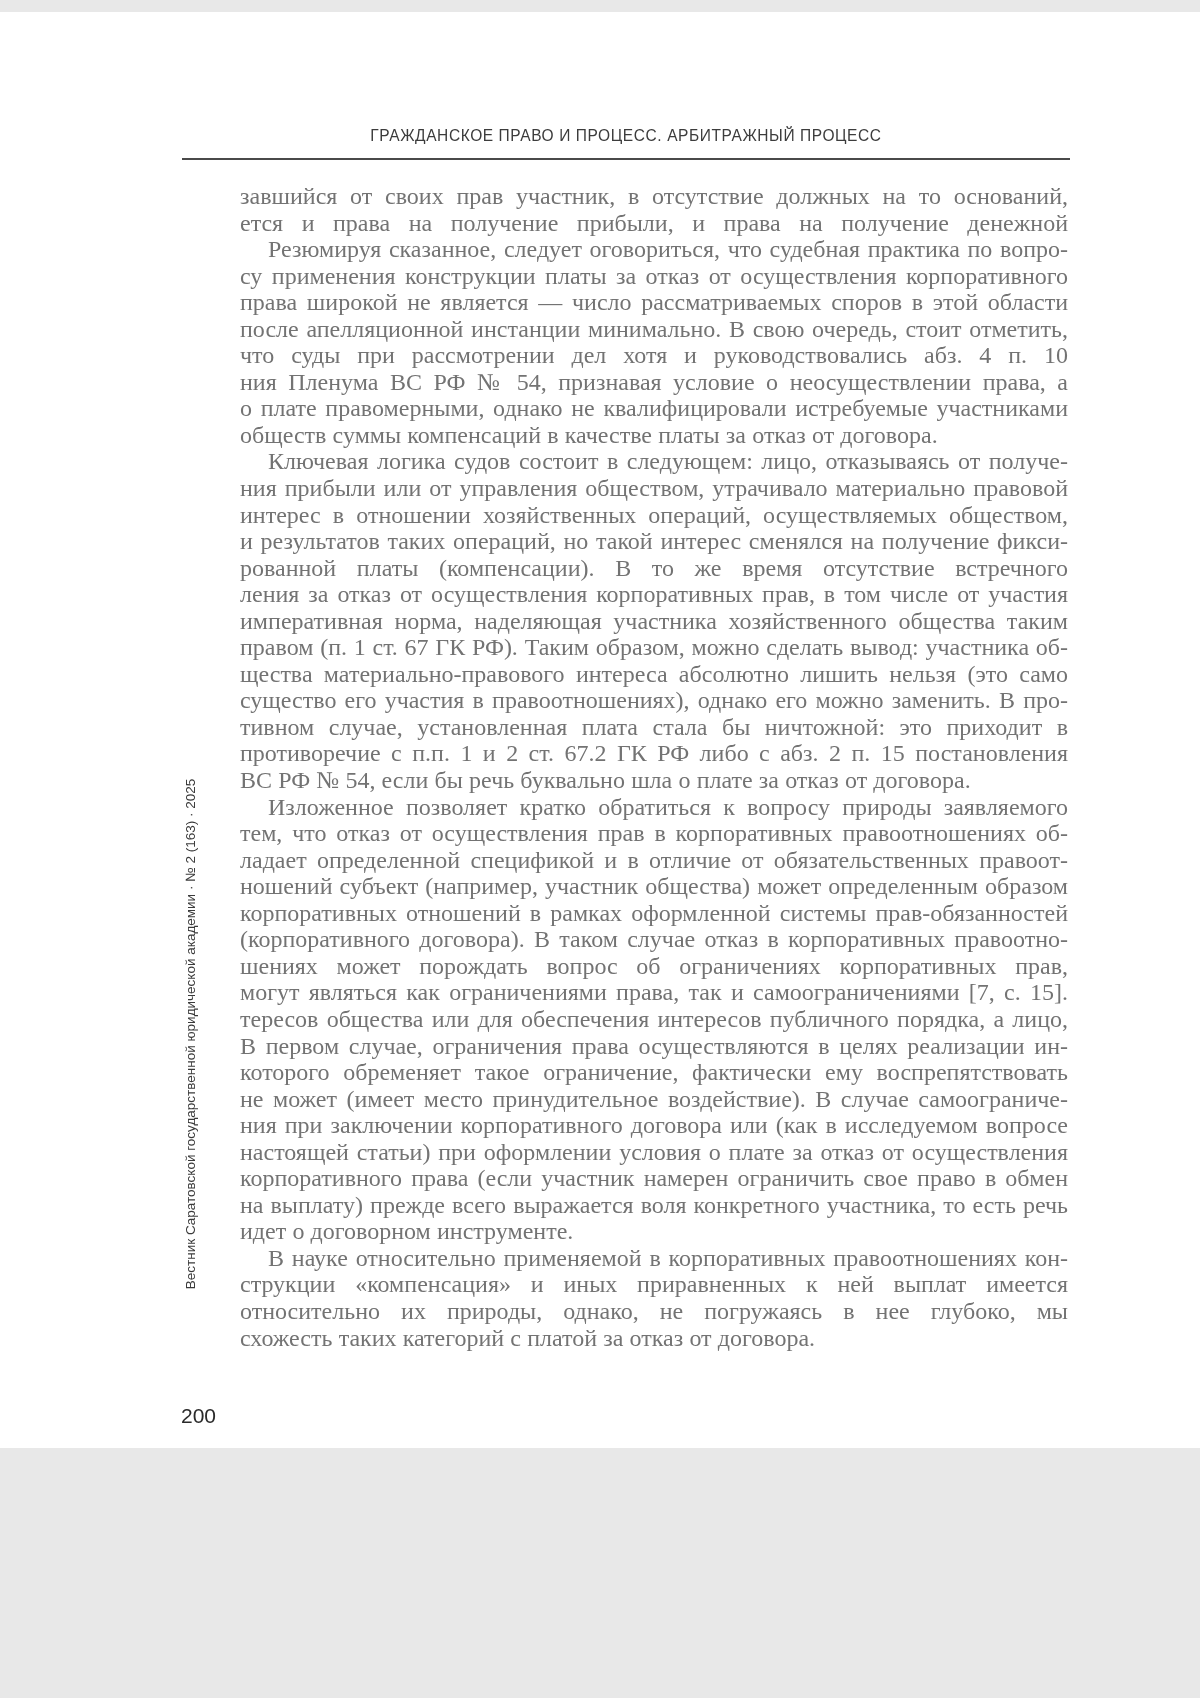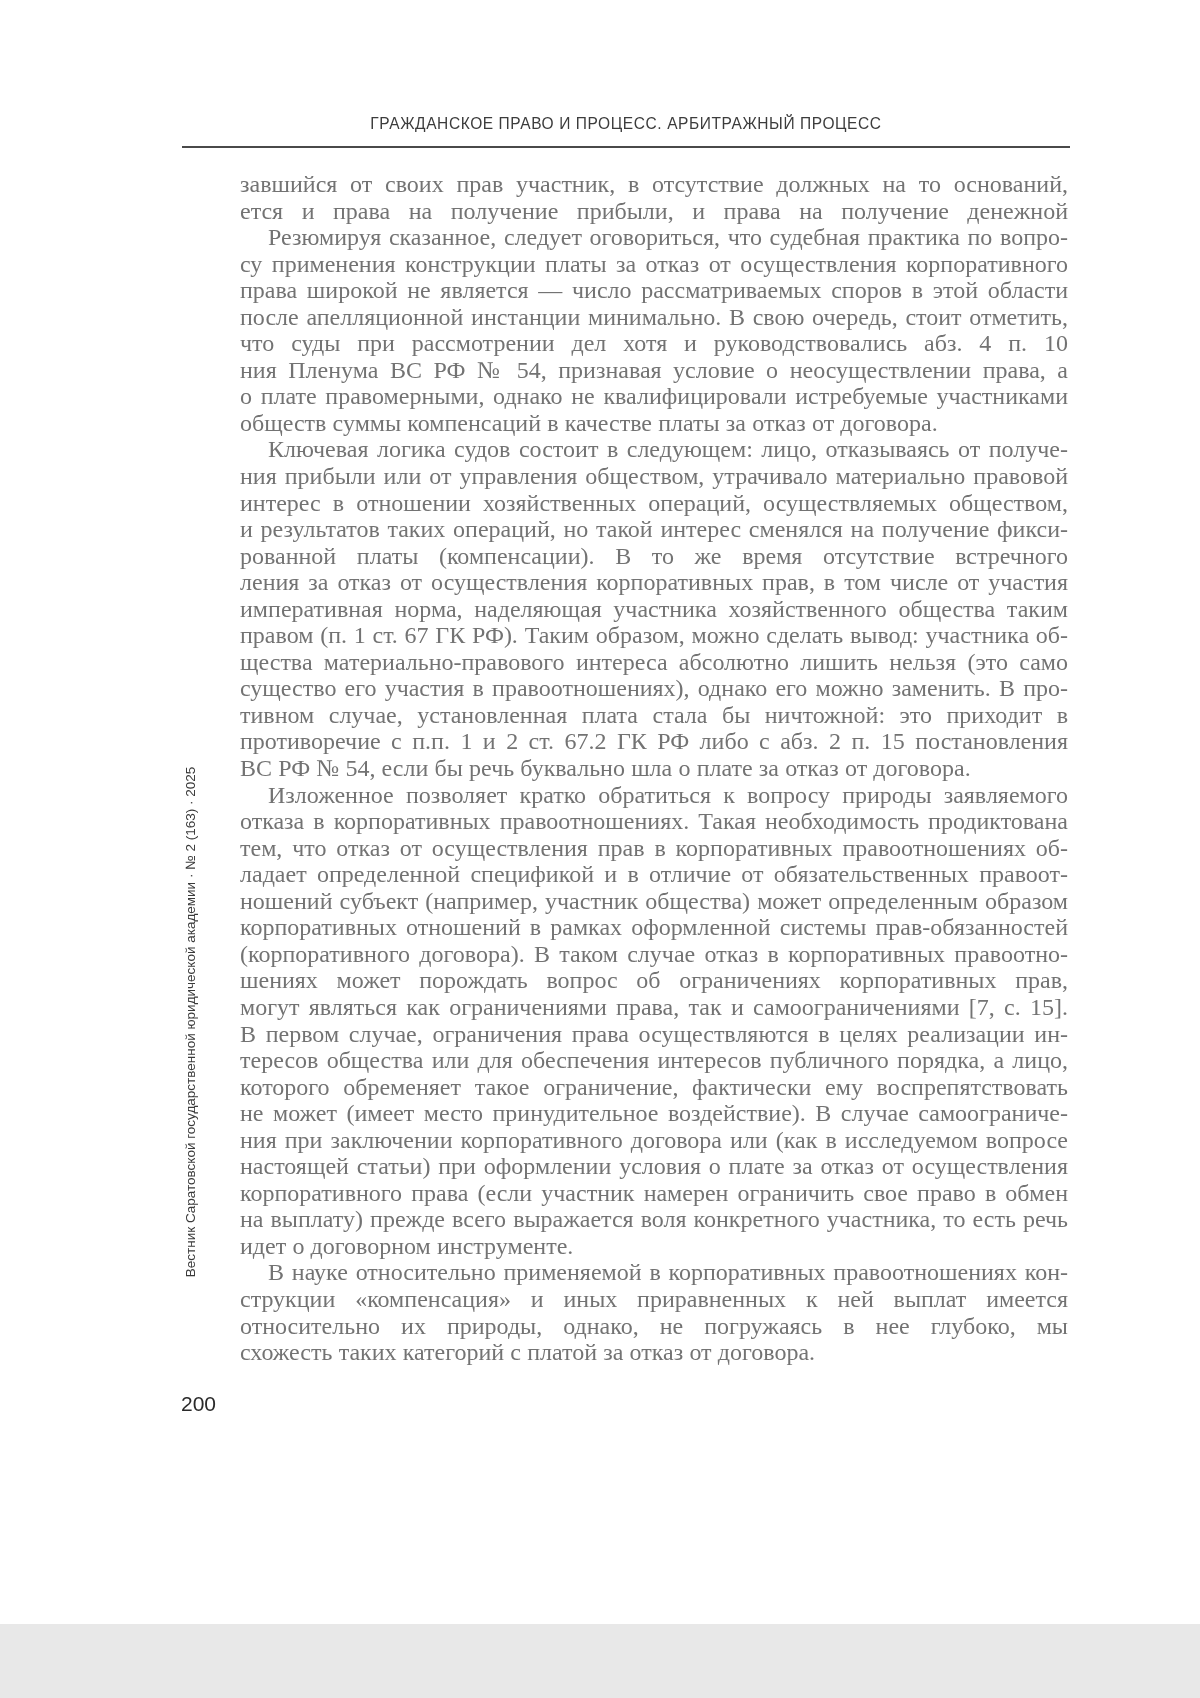--- a/index.html
+++ b/index.html
@@ -1,20 +1,20 @@
 <!DOCTYPE html>
 <html><head>
 <meta charset="utf-8">
 <style>
   html,body{margin:0;padding:0;background:#e8e8e8;}
   .page{
     position:relative;
-    width:1200px;height:1624px;
+    width:1200px;height:1436px;
     background:#ffffff;
-    margin:0 auto;
+    margin:12px auto;
     overflow:hidden;
     font-family:"Liberation Serif", serif;
   }
   .running-head{
     position:absolute;
     left:182px;top:115px;width:888px;
     text-align:center;
     font-family:"Liberation Sans", sans-serif;
     font-size:16px;
     letter-spacing:0.6px;
@@ -87,30 +87,29 @@
       <div class="line">рованной платы (компенсации). В то же время отсутствие встречного предостав-</div>
       <div class="line">ления за отказ от осуществления корпоративных прав, в том числе от участия</div>
       <div class="line">императивная норма, наделяющая участника хозяйственного общества таким</div>
       <div class="line">правом (п. 1 ст. 67 ГК РФ). Таким образом, можно сделать вывод: участника об-</div>
       <div class="line">щества материально-правового интереса абсолютно лишить нельзя (это само</div>
       <div class="line">существо его участия в правоотношениях), однако его можно заменить. В про-</div>
       <div class="line">тивном случае, установленная плата стала бы ничтожной: это приходит в прямое</div>
       <div class="line">противоречие с п.п. 1 и 2 ст. 67.2 ГК РФ либо с абз. 2 п. 15 постановления Пленума</div>
       <div class="line para-end">ВС РФ № 54, если бы речь буквально шла о плате за отказ от договора.</div>
       <div class="line indent">Изложенное позволяет кратко обратиться к вопросу природы заявляемого</div>
-      <div class="line">отказа в корпоративных правоотношениях. Такая необходимость продиктована</div>
       <div class="line">тем, что отказ от осуществления прав в корпоративных правоотношениях об-</div>
       <div class="line">ладает определенной спецификой и в отличие от обязательственных правоот-</div>
       <div class="line">ношений субъект (например, участник общества) может определенным образом</div>
       <div class="line">корпоративных отношений в рамках оформленной системы прав-обязанностей</div>
       <div class="line">(корпоративного договора). В таком случае отказ в корпоративных правоотно-</div>
       <div class="line">шениях может порождать вопрос об ограничениях корпоративных прав, которые</div>
       <div class="line">могут являться как ограничениями права, так и самоограничениями [7, с. 15].</div>
+      <div class="line">тересов общества или для обеспечения интересов публичного порядка, а лицо,</div>
       <div class="line">В первом случае, ограничения права осуществляются в целях реализации ин-</div>
-      <div class="line">тересов общества или для обеспечения интересов публичного порядка, а лицо,</div>
       <div class="line">которого обременяет такое ограничение, фактически ему воспрепятствовать</div>
       <div class="line">не может (имеет место принудительное воздействие). В случае самоограниче-</div>
       <div class="line">ния при заключении корпоративного договора или (как в исследуемом вопросе</div>
       <div class="line">настоящей статьи) при оформлении условия о плате за отказ от осуществления</div>
       <div class="line">корпоративного права (если участник намерен ограничить свое право в обмен</div>
       <div class="line">на выплату) прежде всего выражается воля конкретного участника, то есть речь</div>
       <div class="line para-end">идет о договорном инструменте.</div>
       <div class="line indent">В науке относительно применяемой в корпоративных правоотношениях кон-</div>
       <div class="line">струкции «компенсация» и иных приравненных к ней выплат имеется дискуссия</div>
       <div class="line">относительно их природы, однако, не погружаясь в нее глубоко, мы усматриваем</div>

